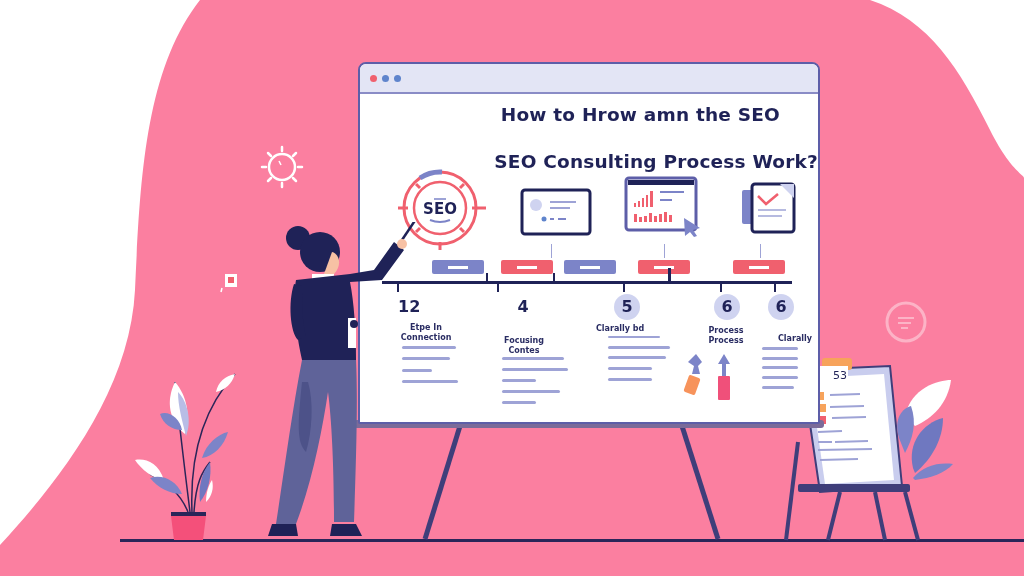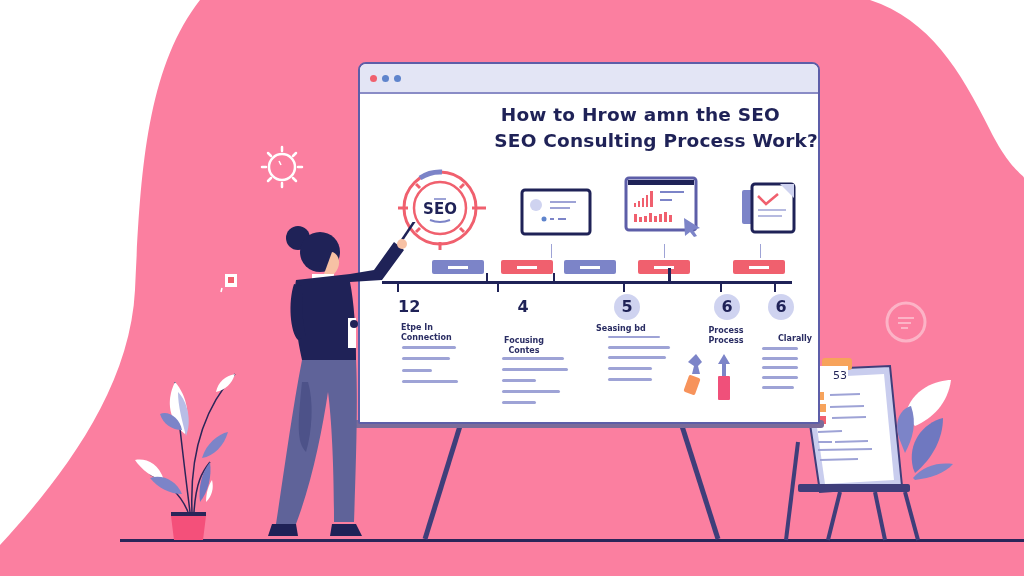--- a/index.html
+++ b/index.html
@@ -3,21 +3,21 @@
 <meta charset="utf-8">
 <style>
   html, body { margin:0; padding:0; }
   body { width:1024px; height:576px; position:relative; overflow:hidden; background:#ffffff; font-family:"DejaVu Sans", sans-serif; }
   .bg { position:absolute; left:0; top:0; }
   .board { position:absolute; left:358px; top:62px; width:462px; height:362px; background:#ffffff; border:2px solid #5d5ea8; border-radius:8px 8px 2px 2px; box-sizing:border-box; overflow:hidden; }
   .board-top { height:28px; background:#e3e5f5; border-bottom:2px solid #8a8cc6; display:flex; align-items:center; padding-left:10px; gap:5px; }
   .dot { width:7px; height:7px; border-radius:50%; }
   .title { position:absolute; left:0; right:0; top:38px; text-align:right; color:#1f2257; font-weight:bold; font-size:18.5px; line-height:26px; letter-spacing:0.2px; }
   .t1 { padding-right:38px; }
-  .t2 { padding-left:12px; }
+  .t2 { padding-left:12px;margin-top:21px; }
   .ledge { position:absolute; left:354px; top:420px; width:470px; height:8px; background:#7b6b99; border-radius:3px; }
   .abs { position:absolute; }
   .step-num { position:absolute; width:26px; height:26px; border-radius:50%; background:#cfd3f0; color:#1f2257; font-weight:bold; font-size:16px; text-align:center; line-height:26px; }
   .step-title { position:absolute; color:#2a2d63; font-size:8px; font-weight:bold; text-align:center; line-height:10px; }
   .line { position:absolute; height:3px; background:#9ea3d6; border-radius:2px; }
   .tag { position:absolute; width:52px; height:14px; border-radius:2px; display:flex; align-items:center; justify-content:center; }
   .tag i { display:block; width:20px; height:3px; background:#ffffff; }
 </style>
 </head>
 <body>
@@ -210,21 +210,21 @@
   <div class="abs" style="left:126px;top:209px;width:2px;height:8px;background:#1f2257"></div>
   <div class="abs" style="left:193px;top:209px;width:2px;height:8px;background:#1f2257"></div>
   <div class="abs" style="left:308px;top:204px;width:3px;height:13px;background:#1f2257"></div>
   <div class="abs" style="left:37px;top:220px;width:2px;height:8px;background:#1f2257"></div>
   <div class="abs" style="left:137px;top:220px;width:2px;height:8px;background:#1f2257"></div>
   <div class="abs" style="left:263px;top:220px;width:2px;height:8px;background:#1f2257"></div>
   <div class="abs" style="left:360px;top:220px;width:2px;height:8px;background:#1f2257"></div>
   <div class="abs" style="left:414px;top:220px;width:2px;height:8px;background:#1f2257"></div>
 
   <div class="step-num" style="left:38px;top:230px;background:transparent;text-align:left">12</div>
-  <div class="step-title" style="left:41px;top:259px;width:80px;text-align:left">
+  <div class="step-title" style="left:26px;top:259px;width:80px;text-align:center">
     <div>Etpe In</div>
     <div>Connection</div>
   </div>
   <div class="line" style="left:42px;top:282px;width:54px"></div>
   <div class="line" style="left:42px;top:293px;width:48px"></div>
   <div class="line" style="left:42px;top:305px;width:30px"></div>
   <div class="line" style="left:42px;top:316px;width:56px"></div>
 
   <div class="step-num" style="left:150px;top:230px;background:transparent">4</div>
   <div class="step-title" style="left:124px;top:272px;width:80px">
@@ -232,21 +232,21 @@
     <div>Contes</div>
   </div>
   <div class="line" style="left:142px;top:293px;width:62px"></div>
   <div class="line" style="left:142px;top:304px;width:66px"></div>
   <div class="line" style="left:142px;top:315px;width:34px"></div>
   <div class="line" style="left:142px;top:326px;width:58px"></div>
   <div class="line" style="left:142px;top:337px;width:34px"></div>
 
   <div class="step-num" style="left:254px;top:230px">5</div>
   <div class="step-title" style="left:236px;top:260px;width:70px;text-align:left">
-    <div>Seasing bd</div>
+    <div>Clarally bd</div>
   </div>
   <div class="line" style="left:248px;top:272px;width:52px;height:2px"></div>
   <div class="line" style="left:248px;top:282px;width:62px"></div>
   <div class="line" style="left:248px;top:292px;width:58px"></div>
   <div class="line" style="left:248px;top:303px;width:44px"></div>
   <div class="line" style="left:248px;top:314px;width:44px"></div>
 
   <div class="step-num" style="left:354px;top:230px">6</div>
   <div class="step-title" style="left:326px;top:262px;width:80px">
     <div>Process</div>

